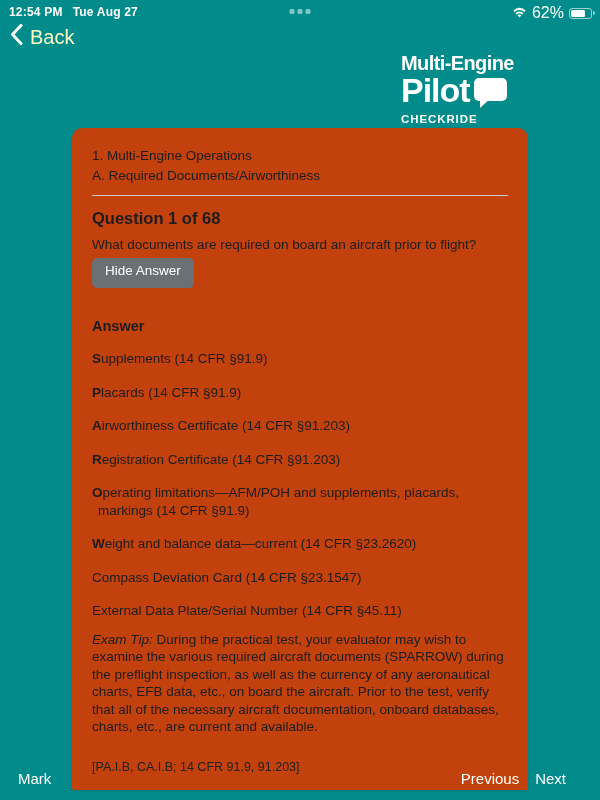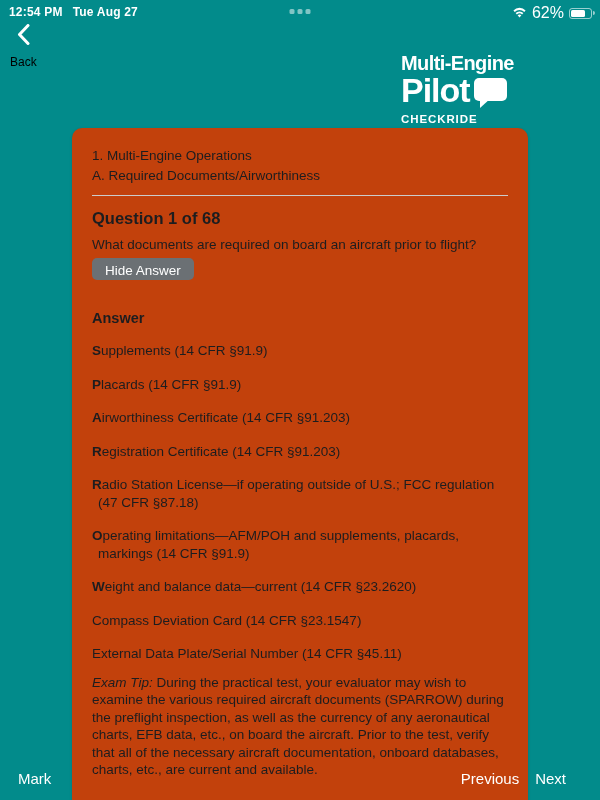--- a/index.html
+++ b/index.html
@@ -46,21 +46,21 @@
   }
   .battery .nub {
     position: absolute; right: -3px; top: 3.5px; width: 2px; height: 4px;
     background: rgba(255,255,255,0.6); border-radius: 0 2px 2px 0;
   }
 
   
   .back-btn {
     position: absolute; left: 10px; top: 24px;
     display: flex; align-items: center; gap: 7px;
-    color: #000000; font-size: 12px; cursor: pointer; flex-direction: column;
+    color: #fef9c3; font-size: 20px; cursor: pointer;
   }
 
   
   .logo { position: absolute; left: 401px; top: 53px; width: 130px; color: #fff; }
   .logo-line1 { font-size: 20px; font-weight: 700; letter-spacing: -0.6px; line-height: 21px; }
   .logo-row { display: flex; align-items: flex-start; gap: 4px; }
   .logo-line2 { font-size: 34px; font-weight: 700; letter-spacing: -1px; line-height: 33px; }
   .logo-line3 { font-size: 11.5px; font-weight: 700; letter-spacing: 0.9px; line-height: 12px; }
   .logo-bubble { margin-top: 4px; }
 
@@ -71,21 +71,21 @@
     box-shadow: 0 1px 3px rgba(0,0,0,0.15);
     padding: 18px 20px 16px 20px;
   }
   .meta-line { font-size: 13.5px; line-height: 20px; color: #1d1d1f; }
   .divider { border: none; border-top: 1px solid #cccccc; margin: 9px 0 13px 0; }
   .q-header { font-size: 16.5px; font-weight: 700; margin: 0 0 8px 0; }
   .q-text { font-size: 13.5px; line-height: 18px; margin: 0 0 4px 0; }
   .hide-answer-btn {
     display: inline-block; background: #6b7074; color: #fff;
     font-family: "Liberation Sans", sans-serif;
-    font-size: 13.5px; padding: 5px 13px 2px 13px;
+    font-size: 13.5px; padding: 5px 13px 10px 13px;
     border: none; border-radius: 5px; margin: 0 0 30px 0; cursor: pointer;
   }
   .answer-header { font-size: 14.5px; font-weight: 700; margin: 0 0 6px 0; }
   .answer-item {
     font-size: 13.5px; line-height: 17.5px; margin-bottom: 7px;
     padding-left: 6px; text-indent: -6px; margin-top: 16px;
   }
   .answer-item b { font-weight: 700; }
   .exam-tip { font-size: 13.5px; line-height: 17.5px; margin-top: 11px; }
   .exam-tip .tip-label { font-style: italic; text-align: right; }
@@ -164,21 +164,20 @@
   <hr class="divider">
   <div class="q-header">Question 1 of 68</div>
   <div class="q-text">What documents are required on board an aircraft prior to flight?</div>
   <button class="hide-answer-btn">Hide Answer</button>
   <div class="answer-header">Answer</div>
   <div id="answer-list">
       <div class="answer-item"><b>S</b>upplements (14 CFR §91.9)</div>
       <div class="answer-item"><b>P</b>lacards (14 CFR §91.9)</div>
       <div class="answer-item"><b>A</b>irworthiness Certificate (14 CFR §91.203)</div>
       <div class="answer-item"><b>R</b>egistration Certificate (14 CFR §91.203)</div>
-      <div class="answer-item"><b>R</b>adio Station License—if operating outside of U.S.; FCC regulation (47 CFR §87.18)</div>
       <div class="answer-item"><b>O</b>perating limitations—AFM/POH and supplements, placards, markings (14 CFR §91.9)</div>
       <div class="answer-item"><b>W</b>eight and balance data—current (14 CFR §23.2620)</div>
       <div class="answer-item">Compass Deviation Card (14 CFR §23.1547)</div>
       <div class="answer-item">External Data Plate/Serial Number (14 CFR §45.11)</div>
     </div>
   <div class="exam-tip"><span class="tip-label">Exam Tip:</span><span> During the practical test, your evaluator may wish to examine the various required aircraft documents (SPARROW) during the preflight inspection, as well as the currency of any aeronautical charts, EFB data, etc., on board the aircraft. Prior to the test, verify that all of the necessary aircraft documentation, onboard databases, charts, etc., are current and available.</span></div>
   <div class="reference">[PA.I.B, CA.I.B; 14 CFR 91.9, 91.203]</div>
 </div>
 
 <div class="bottom-bar">

